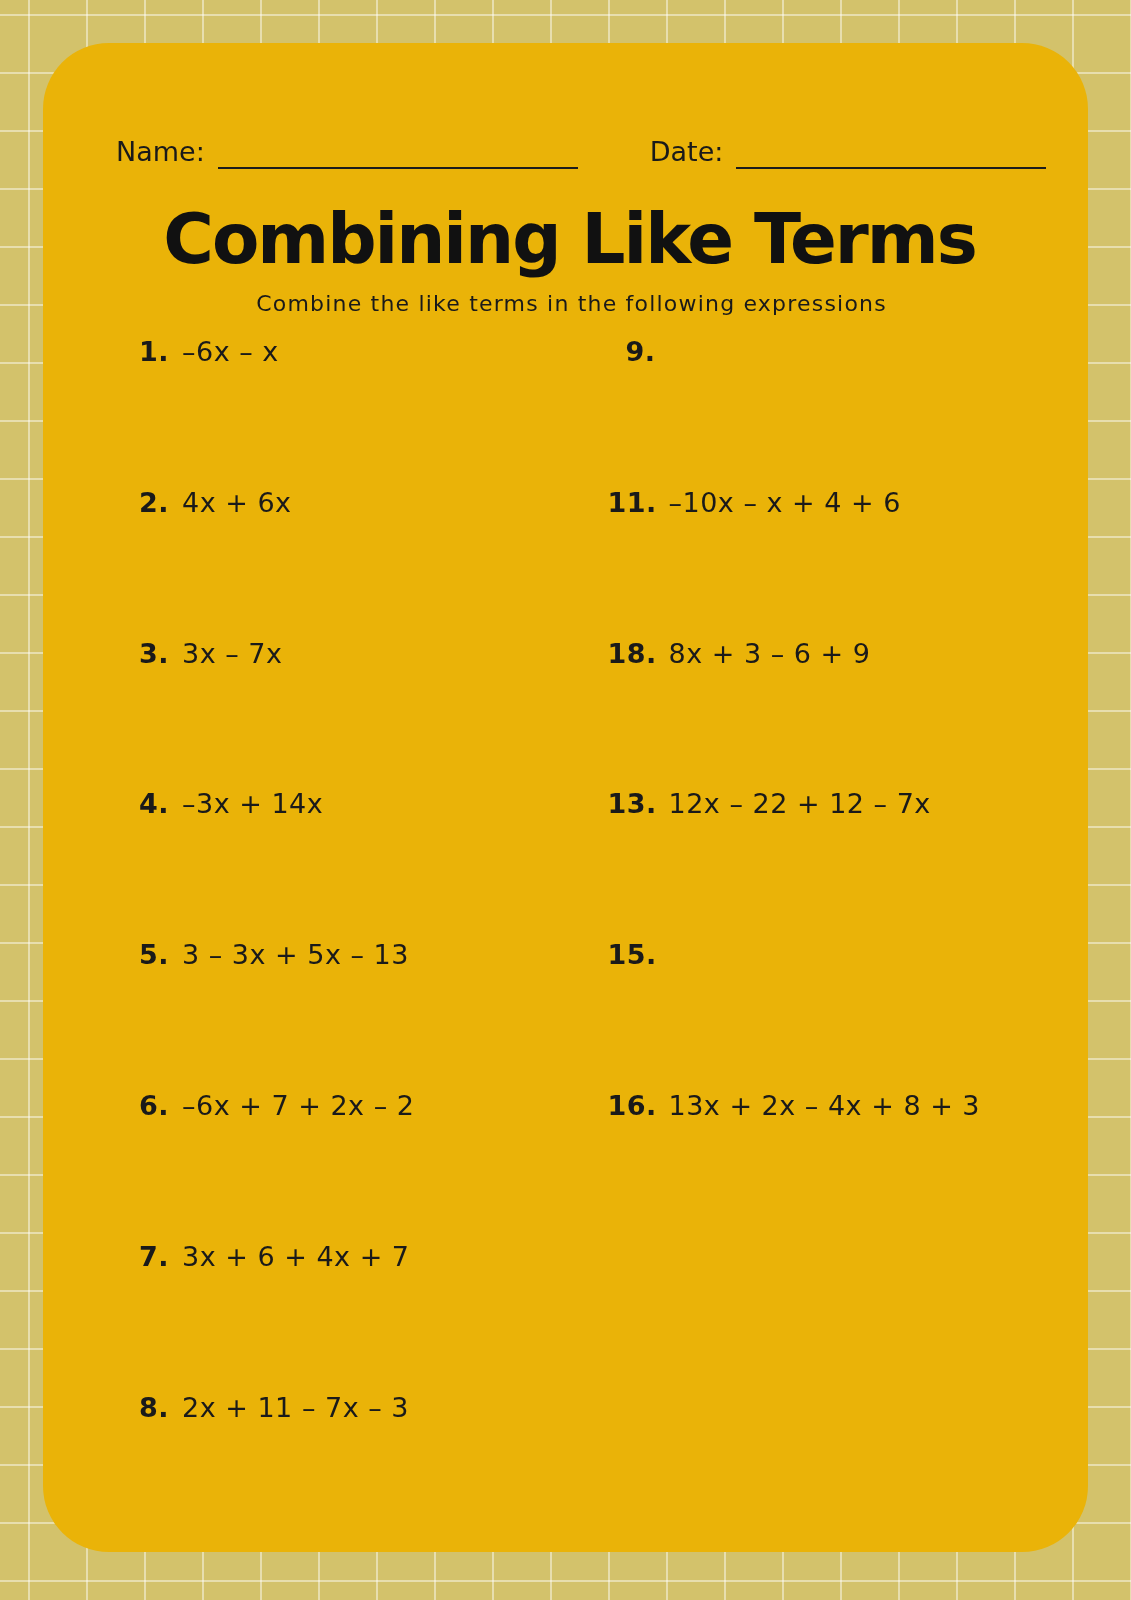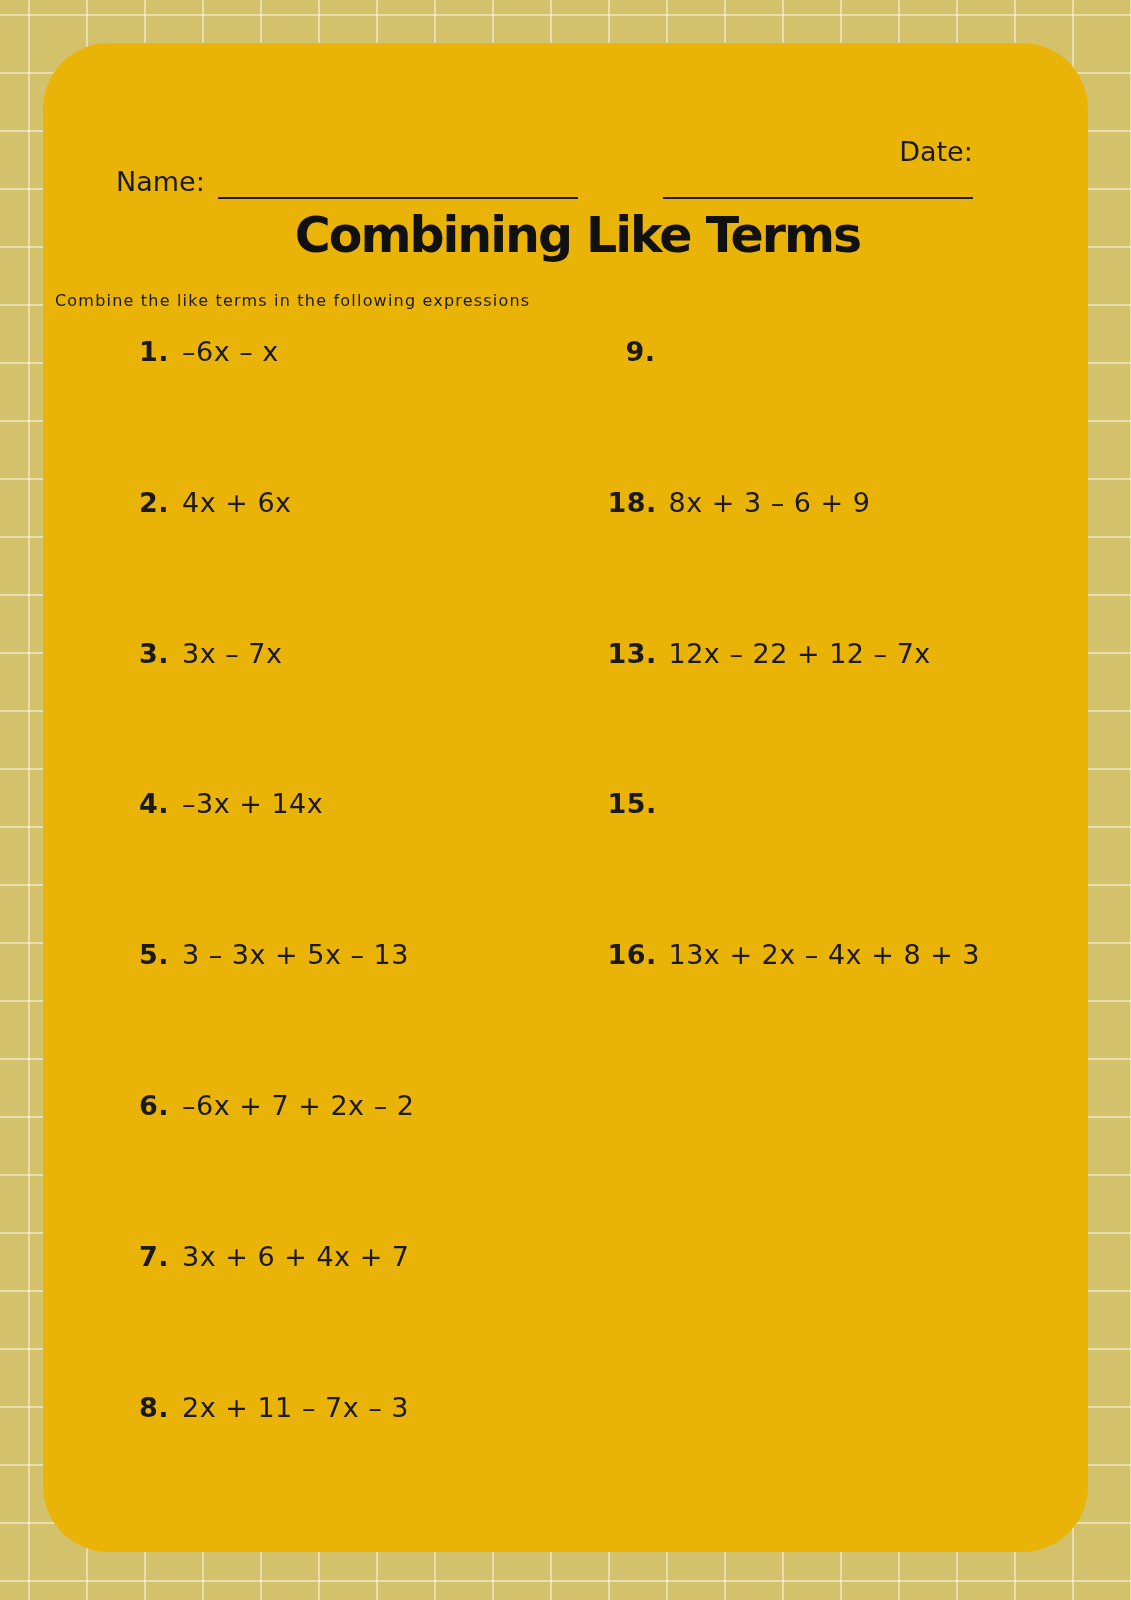--- a/index.html
+++ b/index.html
@@ -40,42 +40,43 @@
   }
   .field { display: flex; align-items: flex-end; }
   .field-label { white-space: nowrap; }
   .field-line {
     display: inline-block;
     height: 30px;
     border-bottom: 2px solid #1c1c1c;
     margin-left: 13px;
   }
   .name-line { width: 360px; }
-  .date-field { margin-left: 72px; flex-direction: column; }
+  .date-field { margin-left: 72px; }
   .date-line { width: 310px; }
   
   .title {
     position: absolute;
     top: 152px;
     left: 0;
     width: 100%;
-    margin: 12px;
+    margin: 4px;
     text-align: center;
-    font-size: 49px;
+    font-size: 69px;
     font-weight: 800;
     letter-spacing: -2px;
     color: #111111;
     white-space: nowrap;
   }
   .subtitle {
     position: absolute;
     top: 248px;
     left: 0;
     width: 100%;
-    font-size: 16px;
+    text-align: center;
+    font-size: 22px;
     letter-spacing: 1.2px;
     color: #1a1a1a;
     padding-left: 12px;
   }
   
   .problems {
     position: absolute;
     top: 291px;
     left: 0;
     right: 0;
@@ -152,20 +153,24 @@
         <span class="expr">3x + 6 + 4x + 7</span>
       </div>
       <div class="prob">
         <span class="num">8.</span>
         <span class="expr">2x + 11 – 7x – 3</span>
       </div>
       <div class="prob">
         <span class="num">9.</span>
       </div>
       <div class="prob">
+        <span class="num">11.</span>
+        <span class="expr">–10x – x + 4 + 6</span>
+      </div>
+      <div class="prob">
         <span class="num">18.</span>
         <span class="expr">8x + 3 – 6 + 9</span>
       </div>
       <div class="prob">
         <span class="num">13.</span>
         <span class="expr">12x – 22 + 12 – 7x</span>
       </div>
       <div class="prob">
         <span class="num">15.</span>
       </div>

